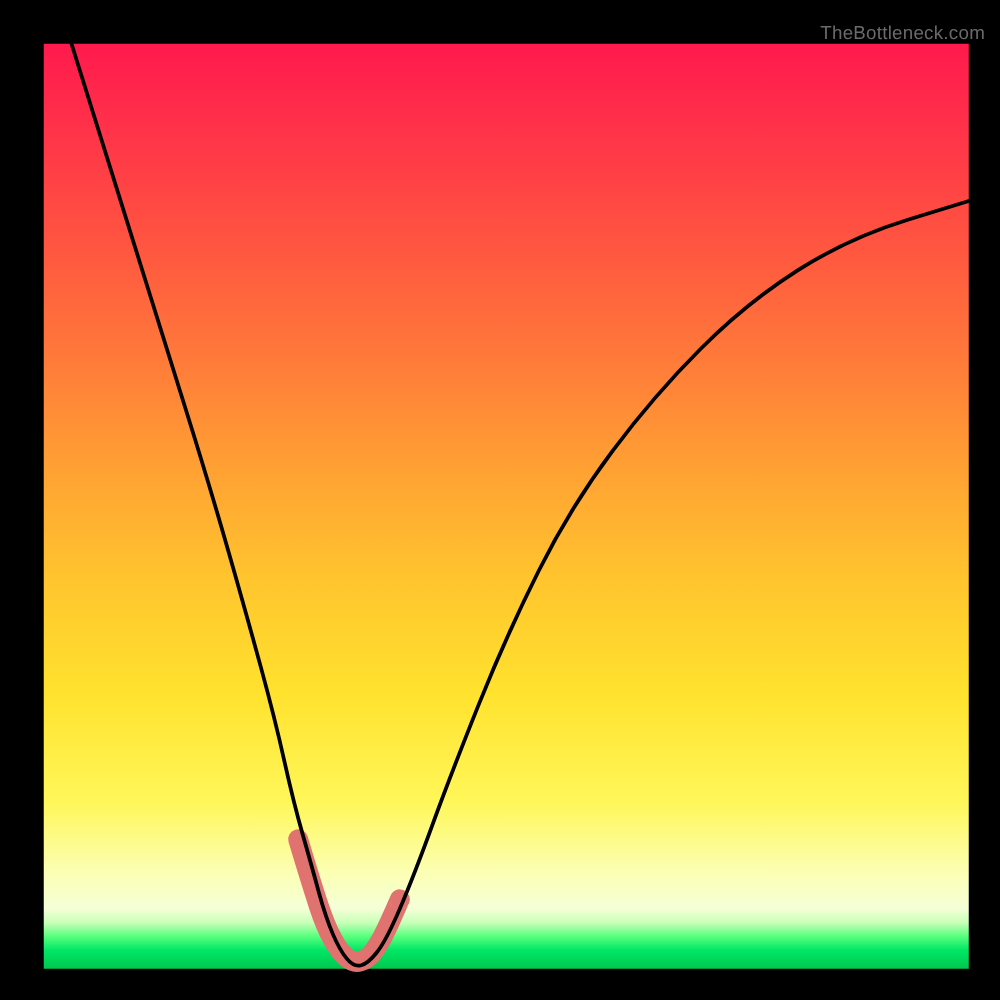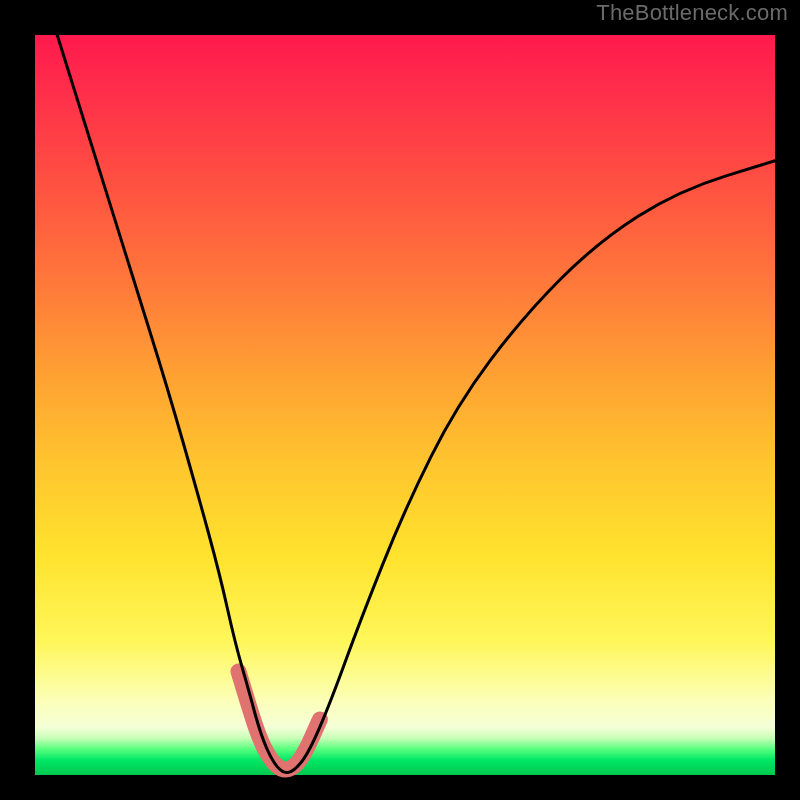--- a/index.html
+++ b/index.html
@@ -39,24 +39,24 @@
       #fbffb8 90%,
       #f5ffd7 93.5%,
       #c9ffb8 95%,
       #58ff7e 96.5%,
       #00e765 98%,
       #00c84f 100%
     );
   }
   .watermark {
     position: absolute;
-    top: 0;
+    top: 18px;
     right: 12px;
     color: #6a6a6a;
-    font-size: 22px;
+    font-size: 15px;
     letter-spacing: 0.2px;
     z-index: 5;
     font-weight: 500;
     margin-left: 16px;
   }
   svg.curve {
     position: absolute;
     left: 0;
     top: 0;
     width: 740px;

